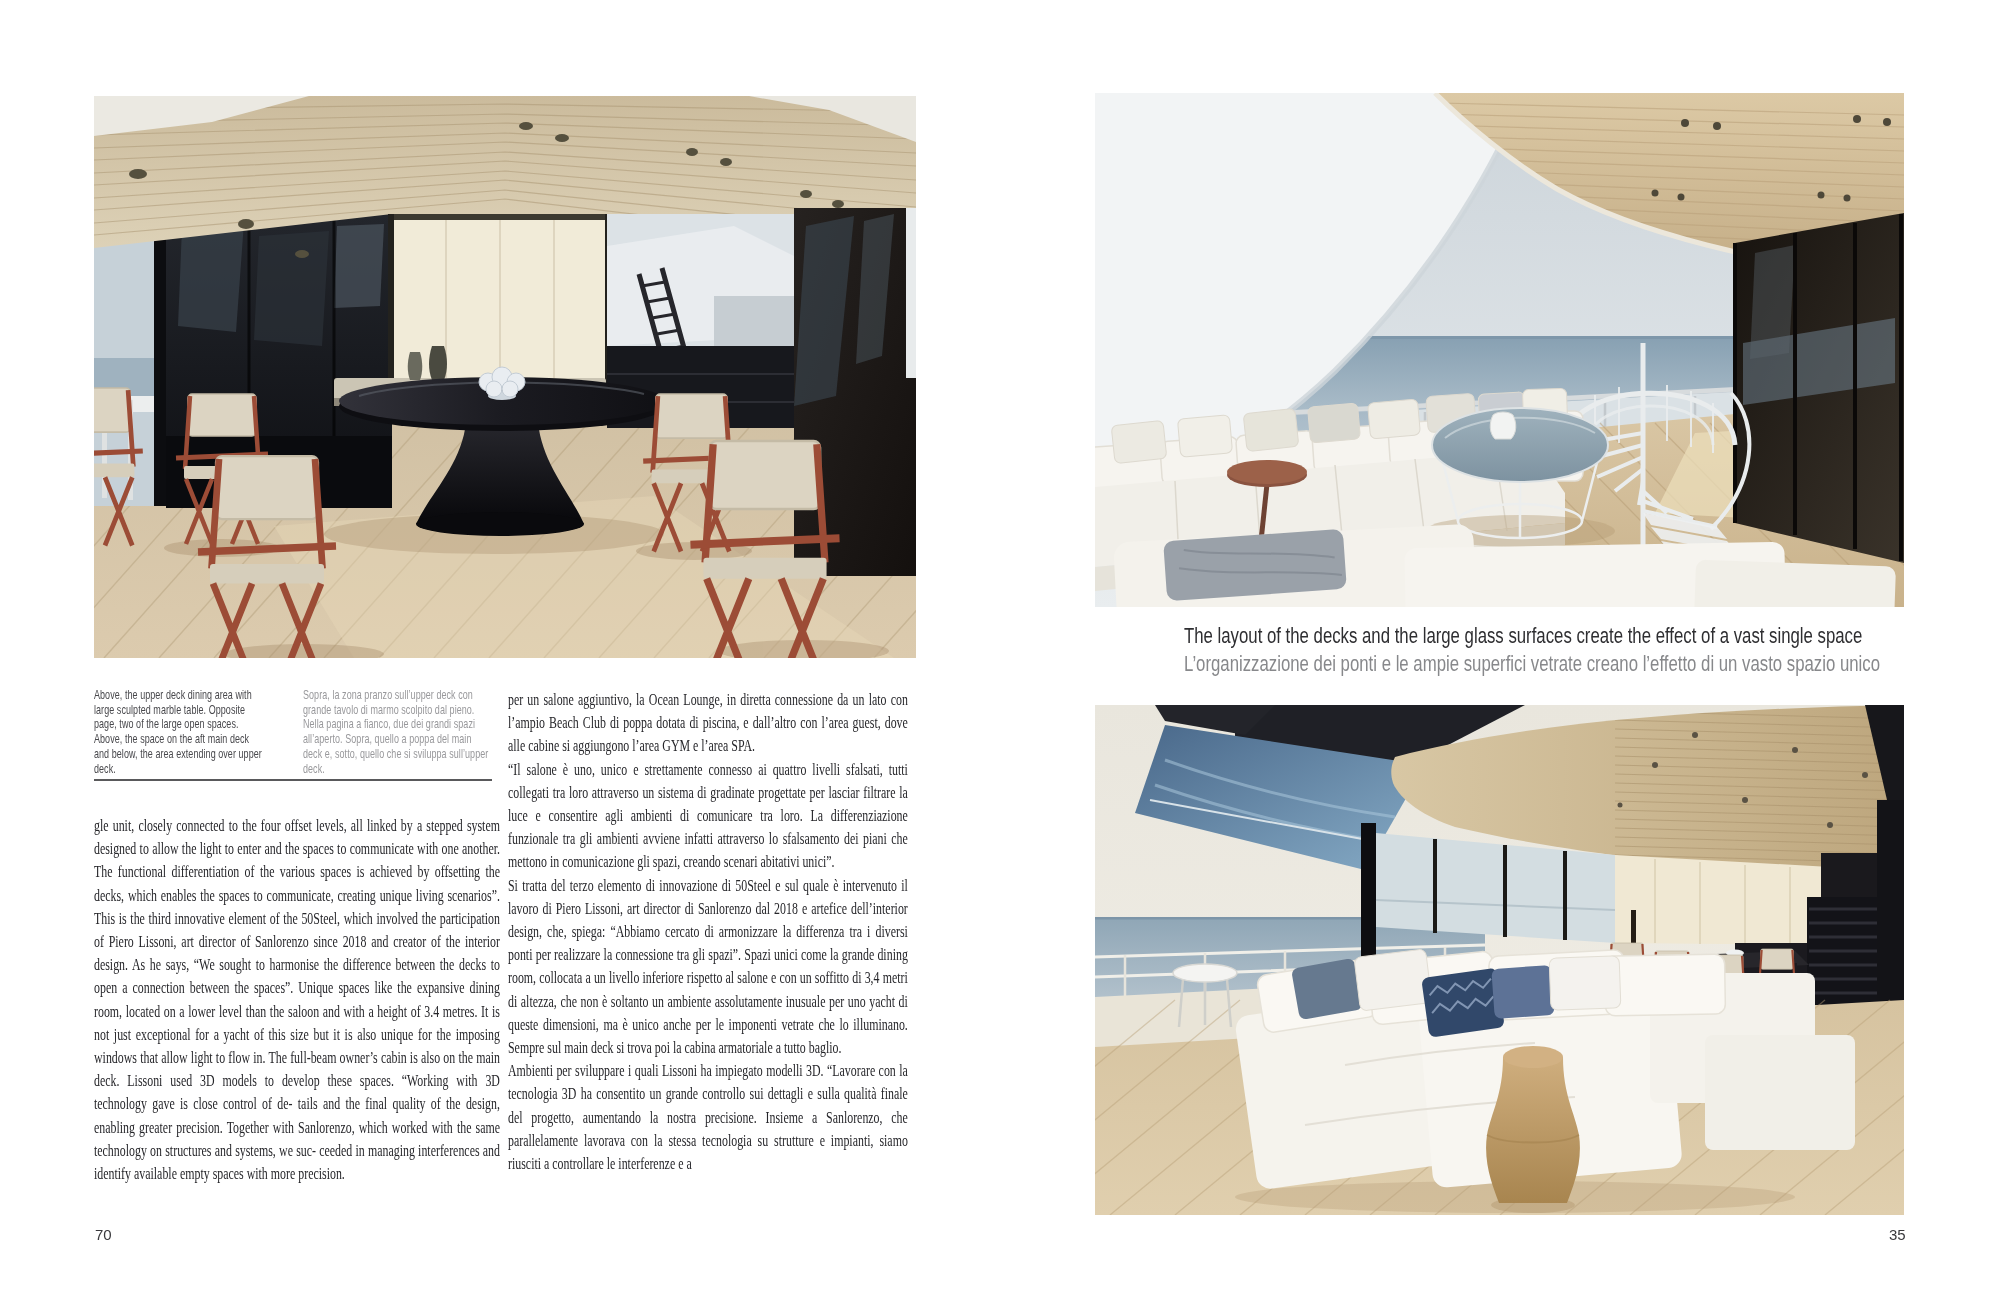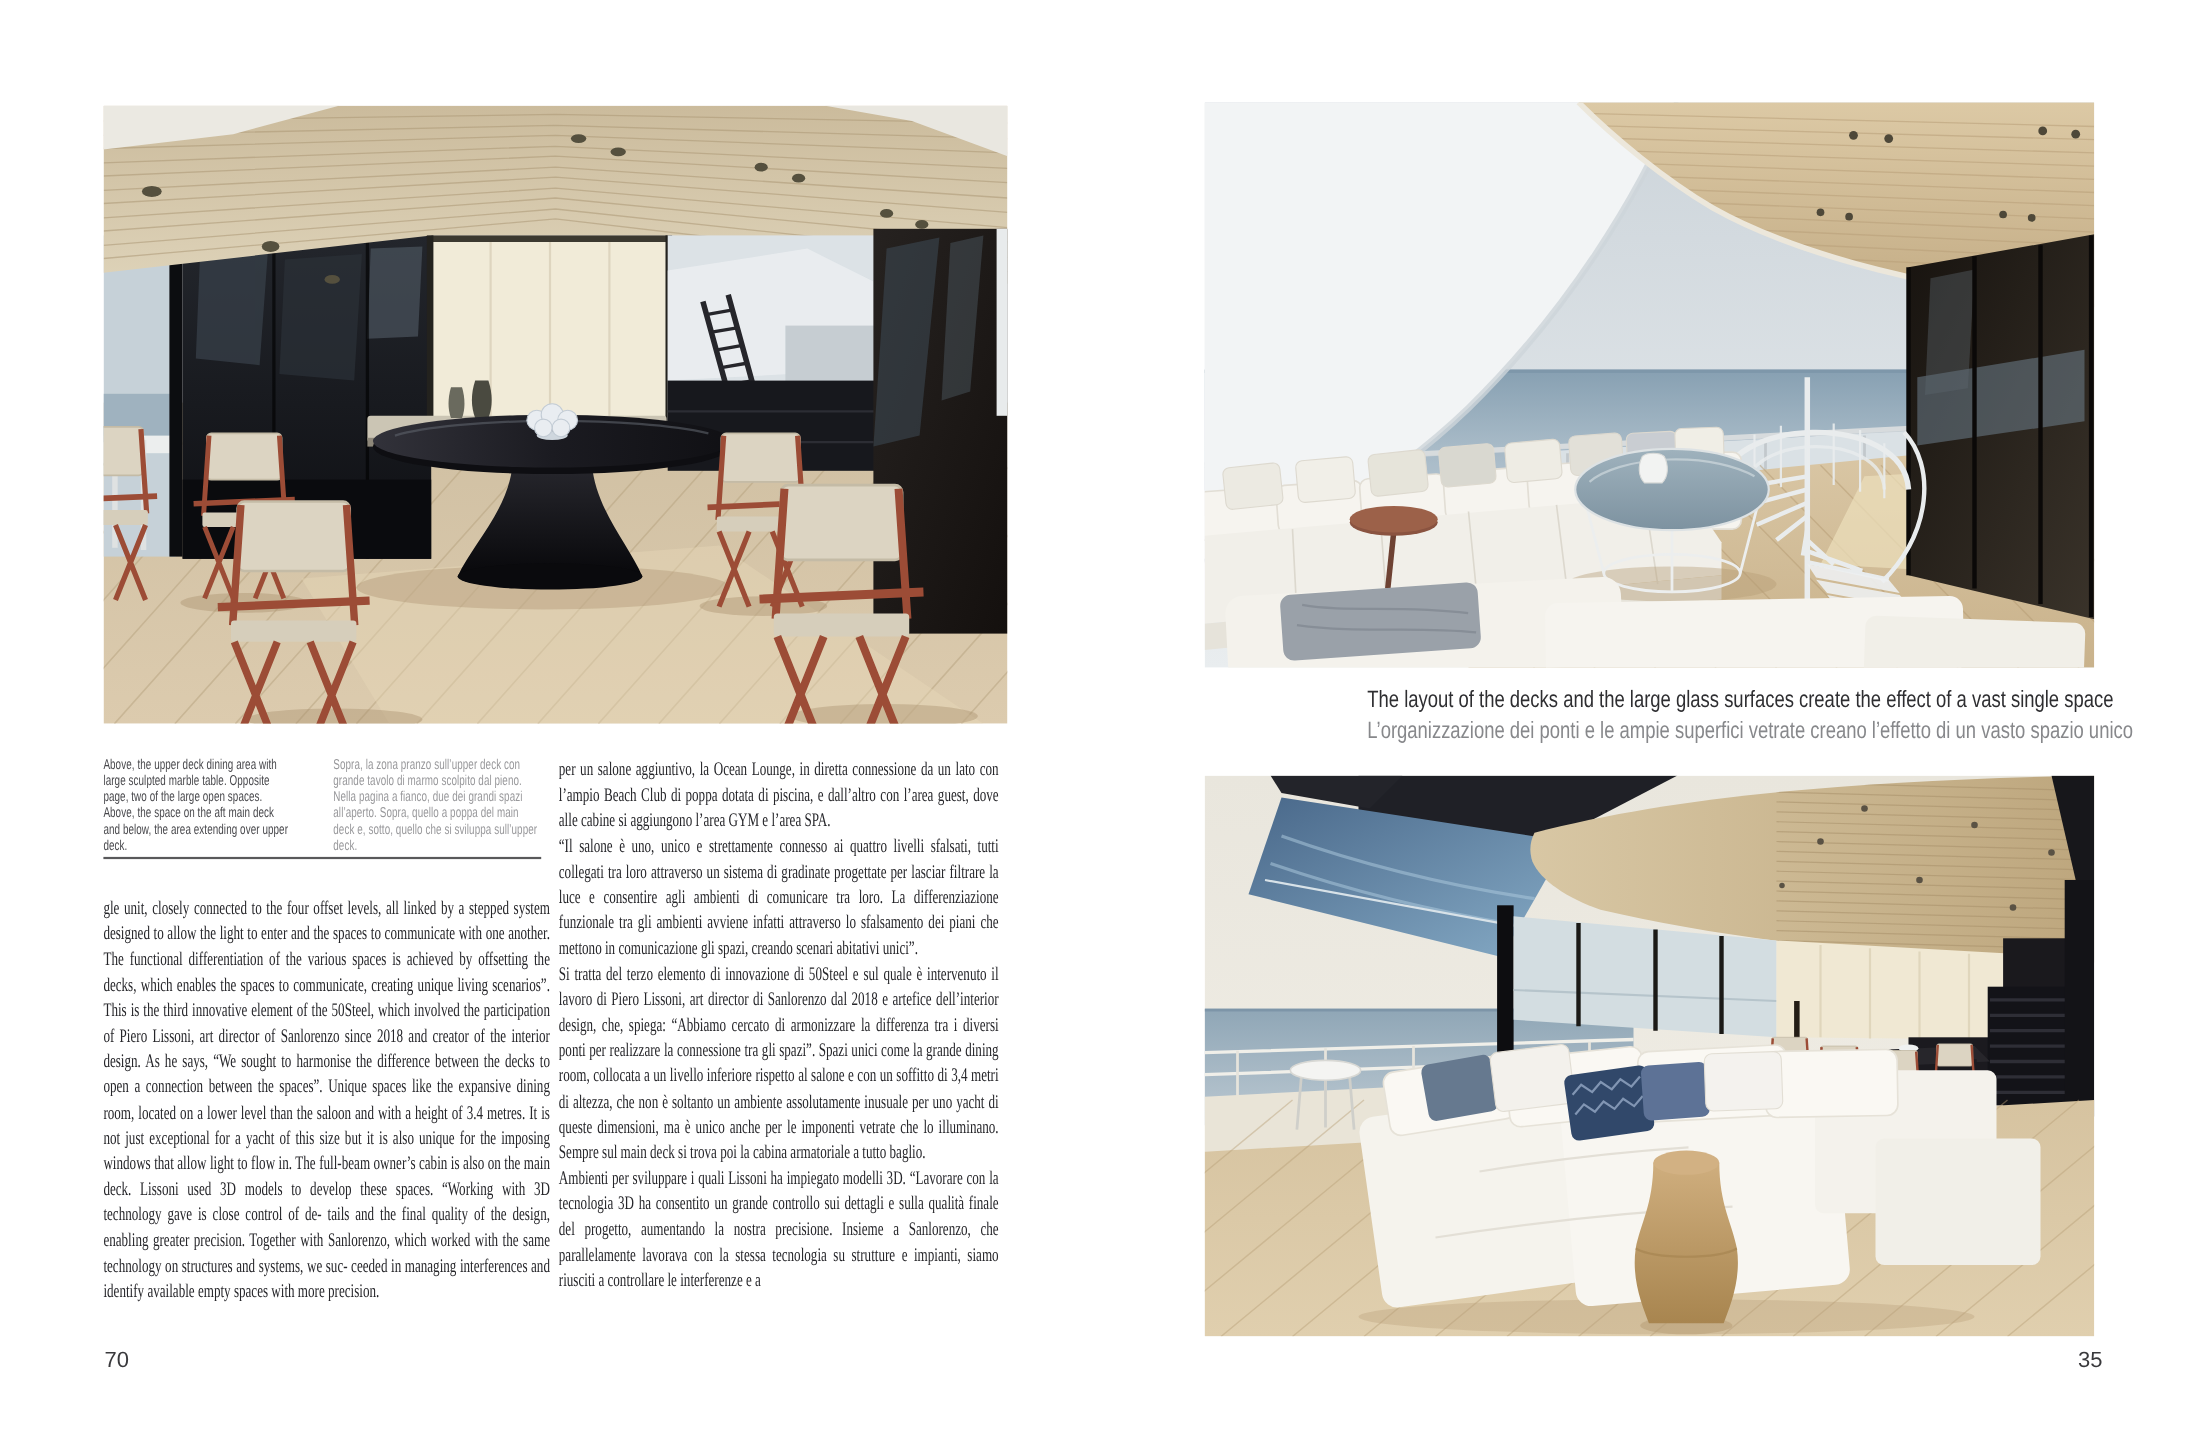--- a/index.html
+++ b/index.html
@@ -18,26 +18,26 @@
   #cap-it { left:303px; width:274px; color:#98989b; }
   .rule { position:absolute; left:94px; top:779px; width:398px; height:2px; background:#59595b; }
 
   .bodycol { position:absolute; font-family:"Liberation Serif", serif; font-size:17.5px;
              line-height:23.2px; color:#26262a; text-align:justify;
              transform:scaleX(.68); transform-origin:0 0; }
   #body-en { left:94px;  top:814px; width:597px; }
   #body-it { left:508px; top:688px; width:588px; }
   .bodycol p { margin:0; }
 
-  .quote { position:absolute; left:1154px; top:622px; width:809px; }
+  .quote { position:absolute; left:1095px; top:622px; width:809px; }
   .quote-inner { transform:scaleX(.78); transform-origin:50% 0; white-space:nowrap; }
   .q-en { font-size:21.5px; line-height:28px; color:#2e2e31; }
   .q-it { font-size:21.5px; line-height:28px; color:#87888b; }
 
-  .pagenum { position:absolute; font-size:20px; color:#39393c; }
+  .pagenum { position:absolute; font-size:15px; color:#39393c; }
   #pn-left  { left:95px;   top:1226px; }
   #pn-right { left:1889px; top:1226px; }
 </style>
 </head>
 <body>
 
 <div class="spread">
 
   <div>
 

